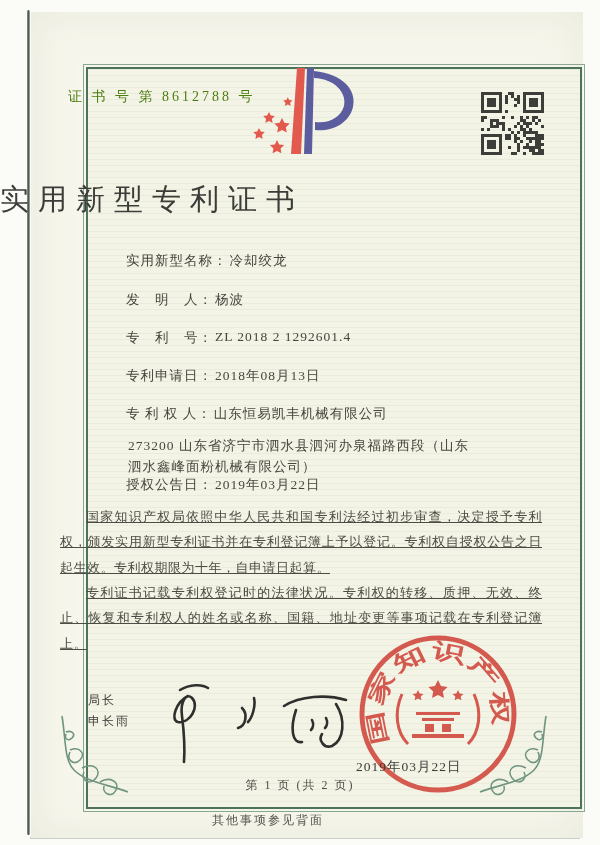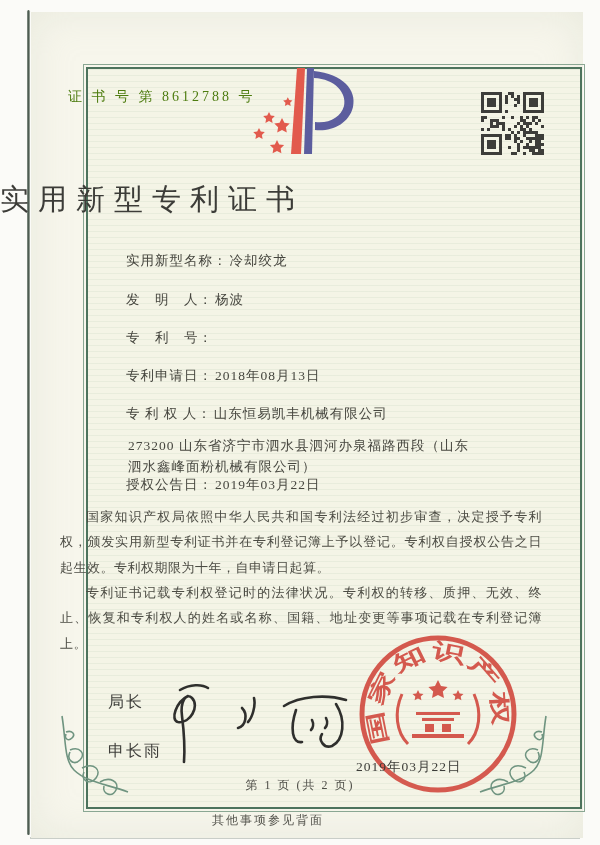--- a/index.html
+++ b/index.html
@@ -58,24 +58,24 @@
   .flabel { white-space:pre; flex:none; }
   .fvalue { margin-left:2px; }
   .addr-val { width:350px; line-height:1.55;font-family:Liberation Serif, serif; }
   .dual { display:flex; }
 
   .body-text {
     position:absolute; left:60px; top:504px; width:482px;
     font-size:13px; line-height:1.95; color:#4c4c44;
     text-align:justify; letter-spacing:0.5px;
   }
-  .body-text p { text-indent:2em; }
-
-  .director-block { position:absolute; left:88px; top:692px; font-size:16px; color:#3e3e3a; letter-spacing:2px;padding-left:20px; }
-  .director-block .name { margin-top:28px; }
+  .body-text p { text-indent:2em;text-decoration:underline; }
+
+  .director-block { position:absolute; left:88px; top:692px; font-size:12px; color:#3e3e3a; letter-spacing:2px; }
+  .director-block .name { margin-top:4px; }
   .signature { position:absolute; left:150px; top:668px; width:210px; height:100px; }
 
   .seal { position:absolute; left:352px; top:628px; width:172px; height:172px; }
   .seal-date { position:absolute; left:356px; top:758px; font-size:13.5px; color:#3c3c38; letter-spacing:1px; }
 
   .page-no {
     position:absolute; left:0; top:777px; width:600px; text-align:center;
     font-size:12px; color:#4c4c46; letter-spacing:2px;
   }
   .footer-note {
@@ -252,20 +252,21 @@
     <div class="frow" style="top:2px">
       <span class="flabel">实用新型名称：</span>
       <span class="fvalue">冷却绞龙</span>
     </div>
     <div class="frow" style="top:41px">
       <span class="flabel">发　明　人：</span>
       <span class="fvalue">杨波</span>
     </div>
     <div class="frow" style="top:79px">
       <span class="flabel">专　利　号：</span>
+      <span class="fvalue">ZL 2018 2 1292601.4</span>
     </div>
     <div class="frow" style="top:117px">
       <span class="flabel">专利申请日：</span>
       <span class="fvalue">2018年08月13日</span>
     </div>
     <div class="frow" style="top:155px">
       <span class="flabel">专 利 权 人：</span>
       <span class="fvalue">山东恒易凯丰机械有限公司</span>
     </div>
     <div class="frow" style="top:186px">

